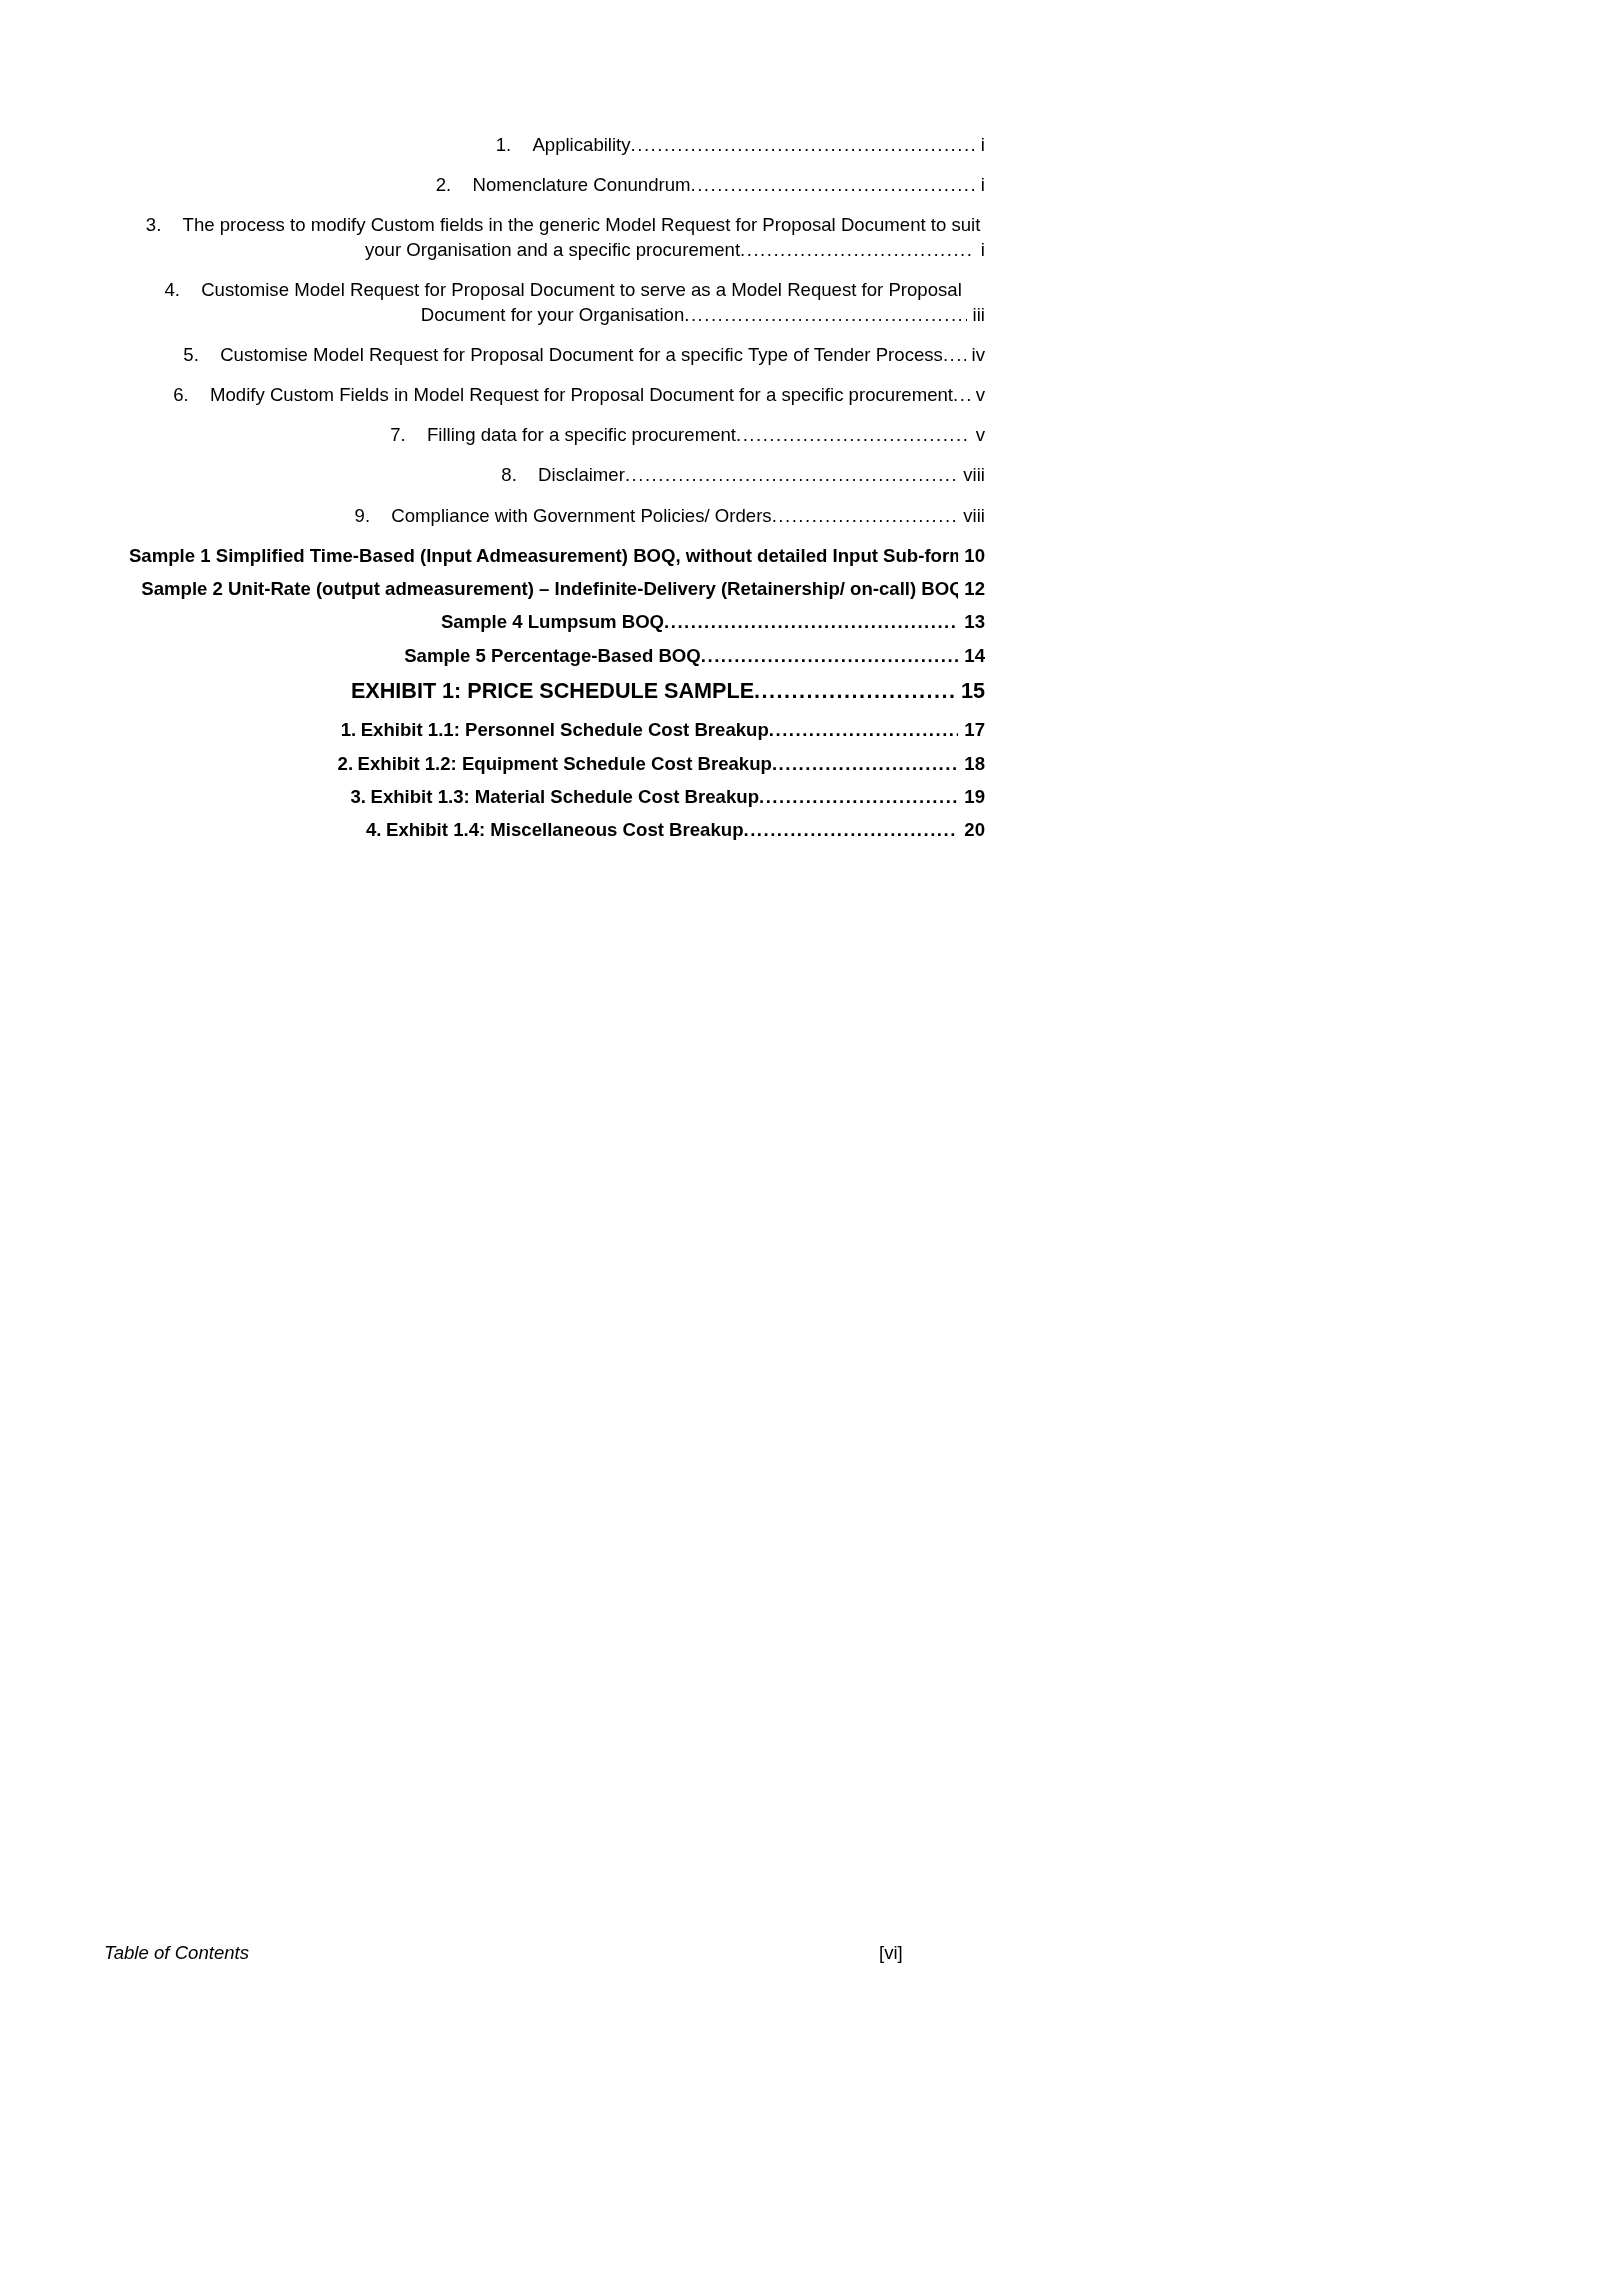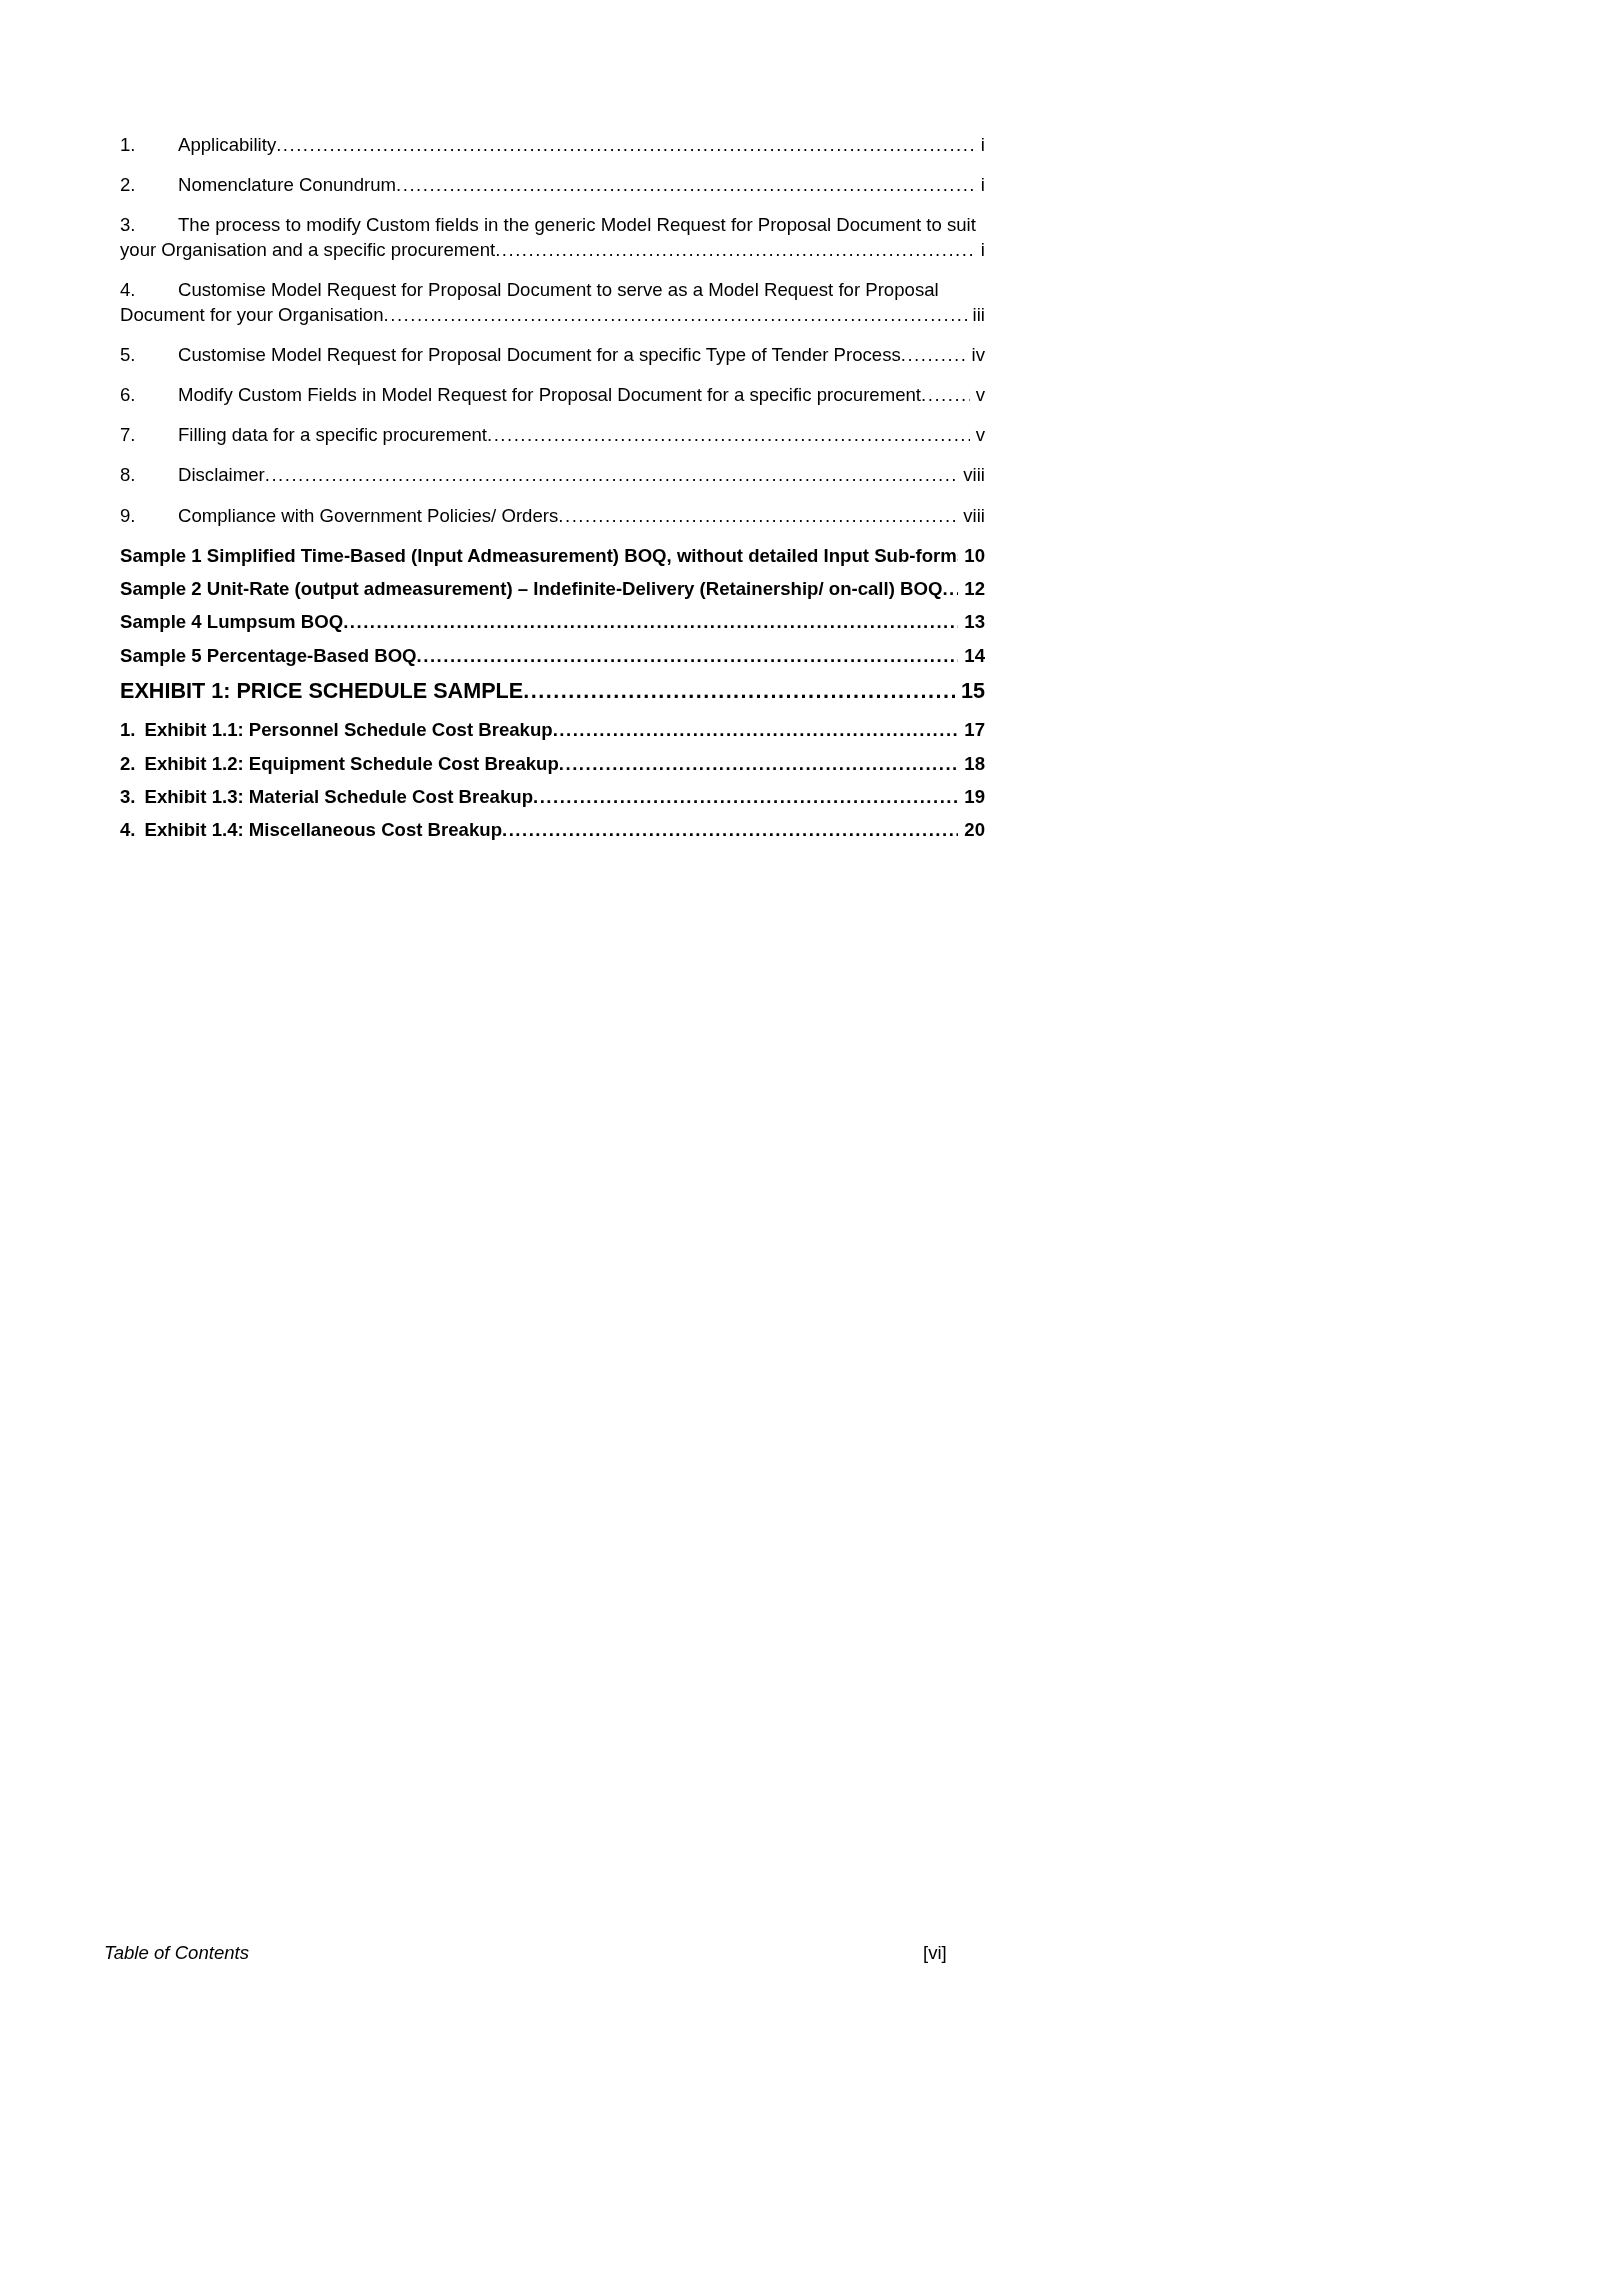--- a/index.html
+++ b/index.html
@@ -8,20 +8,21 @@
     background: #ffffff;
   }
   .page {
     position: relative;
     width: 1621px;
     height: 2293px;
     background: #ffffff;
     color: #000000;
     font-family: "Liberation Sans", sans-serif;
     overflow: hidden;
+    text-align: center;
   }
   .toc {
     position: absolute;
     left: 120px;
     top: 133px;
     width: 865px;
   }
   .row {
     position: relative;
     overflow: hidden;
@@ -72,21 +73,20 @@
   .footer .footer-left {
     position: absolute;
     left: 104px;
     top: 0;
     font-style: italic;
   }
   .footer .footer-right {
     position: absolute;
     left: 879px;
     top: 0;
-    margin-left: 44px;
   }
 </style>
 </head>
 <body>
 
 <div class="page">
 
   <main class="toc">
       <div class="row level1"><span class="num">1.</span><span class="title">Applicability</span><span class="leader"></span><span class="pagenum">i</span></div>
       <div class="row level1"><span class="num">2.</span><span class="title">Nomenclature Conundrum</span><span class="leader"></span><span class="pagenum">i</span></div>

